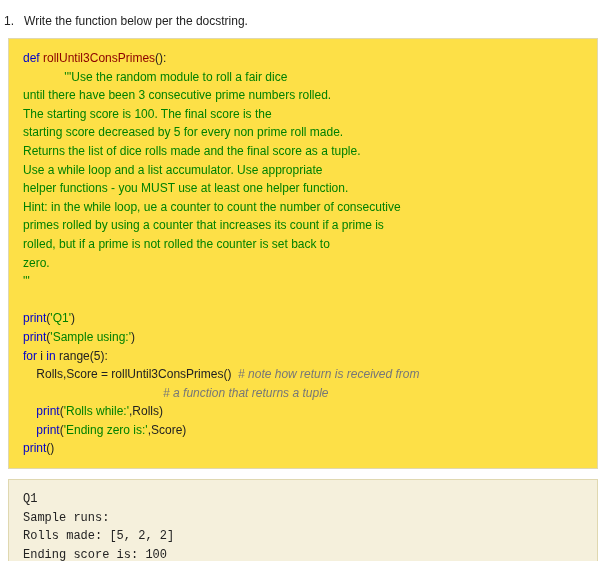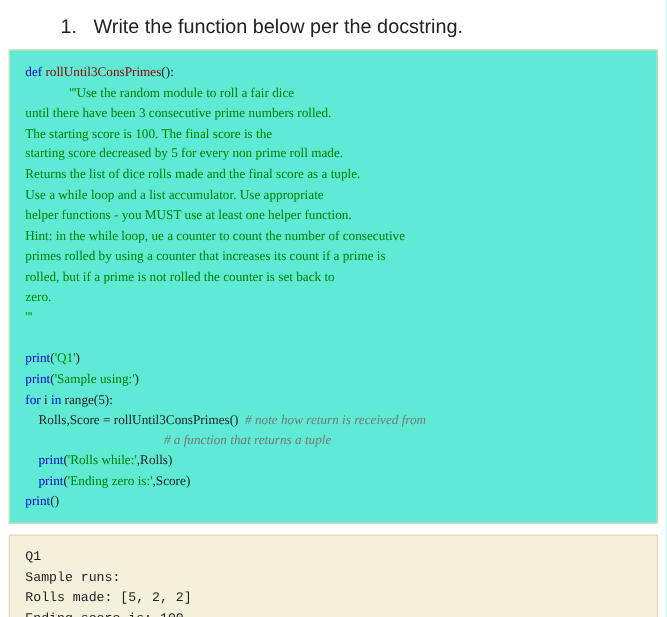--- a/index.html
+++ b/index.html
@@ -5,31 +5,30 @@
     * { margin: 0; padding: 0; box-sizing: border-box; }
     body {
       font-family: Arial, sans-serif;
       font-size: 13px;
       background: #fff;
       width: 606px;
       min-height: 561px;
       color: #222;
     }
     .question-header {
-      padding: 14px 16px 10px 16px;
-      font-size: 18px;
+      padding: 14px 16px 10px 4px;
+      font-size: 12px;
       color: #222;
-      margin-left: 39px;
     }
     .code-block {
-      background: #5eead4;
+      background: #fde047;
       border: 1px solid #e0d8b0;
       margin: 0 8px 10px 8px;
       padding: 10px 14px;
-      font-family: Liberation Serif, serif;
+      font-family: Liberation Sans, sans-serif;
       font-size: 12px;
       color: #222;
       white-space: pre;
       line-height: 1.55;
     }
     .output-block {
       background: #f5f0dc;
       border: 1px solid #e0d8b0;
       margin: 0 8px 10px 8px;
       padding: 10px 14px;

